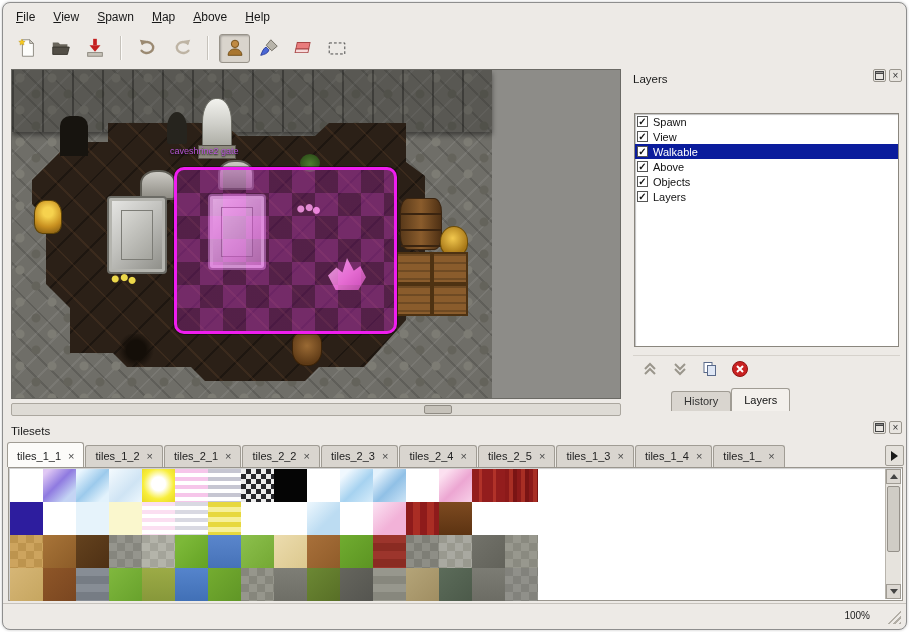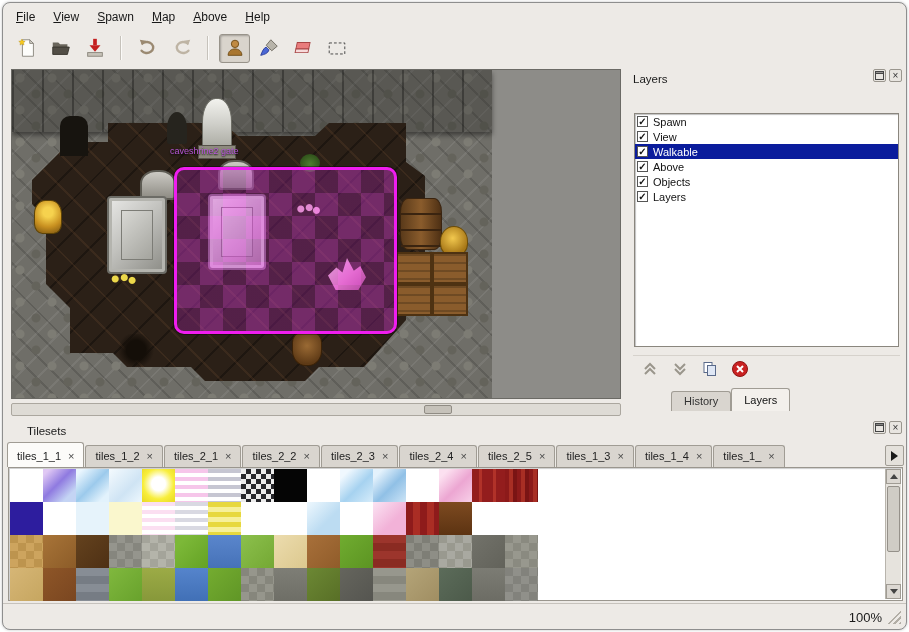--- a/index.html
+++ b/index.html
@@ -142,21 +142,21 @@
   .dock-btnrow { position:absolute; left:4px; right:4px; top:286px; height:26px;
     border-top:1px solid #d6d2cc; display:flex; align-items:center; gap:8px; padding-left:6px; }
   .dockbtn { width:22px; height:20px; display:flex; align-items:center; justify-content:center; }
   .panel-tabs { position:absolute; left:2px; top:318px; height:24px; display:flex; align-items:flex-end;margin-left:40px; }
   .ptab { font-size:11px; padding:3px 12px 4px; border:1px solid #a09c94; border-bottom:none;
     border-radius:3px 3px 0 0; background:#d9d5cf; color:#333; height:20px; }
   .ptab.active { background:#f3f0ec; height:23px; padding-top:5px; color:#111; }
 
   
   .tilesets-panel { position:absolute; left:2px; top:416px; width:901px; height:184px; }
-  .ts-header { position:absolute; left:6px; top:2px; right:4px; height:16px;margin-left:16px; }
+  .ts-header { position:absolute; left:6px; top:2px; right:4px; height:16px; }
   .ts-tabbar { position:absolute; left:2px; top:22px; right:24px; height:26px;
     display:flex; align-items:flex-end; gap:1px; overflow:hidden; }
   .ts-tab { display:flex; align-items:center; gap:7px; font-size:11px; color:#222;
     padding:3px 9px 4px; height:22px; background:#d9d5cf; border:1px solid #a09c94;
     border-bottom:none; border-radius:3px 3px 0 0; white-space:nowrap; }
   .ts-tab.active { background:#fcfbf9; height:25px; padding-top:5px; }
   .ts-close { font-size:11px; color:#4a4a4a; line-height:10px; }
   .ts-scroll-right { position:absolute; right:2px; top:26px; width:19px; height:21px;
     background:#e4e1db; border:1px solid #a09c94; border-radius:2px;
     display:flex; align-items:center; justify-content:center; }
@@ -171,21 +171,21 @@
   .sarrow { position:absolute; left:0; right:0; height:15px; background:#dcd8d2; border:1px solid #a09c94;
     display:flex; align-items:center; justify-content:center; }
   .sarrow.up { top:0; } .sarrow.down { bottom:0; }
   .tri-up { width:0; height:0; border-bottom:5px solid #444; border-left:4px solid transparent; border-right:4px solid transparent; }
   .tri-down { width:0; height:0; border-top:5px solid #444; border-left:4px solid transparent; border-right:4px solid transparent; }
   .vthumb { position:absolute; left:1px; right:1px; top:17px; height:66px;
     background:#cfccc5; border:1px solid #95918a; border-radius:2px; }
 
   
   .statusbar { position:absolute; left:0; right:0; bottom:0; height:26px; border-top:1px solid #c6c2bc; }
-  .zoom-label { position:absolute; right:24px; top:6px; font-size:13px; color:#1a1a1a;margin-left:43px; }
+  .zoom-label { position:absolute; right:36px; top:6px; font-size:10px; color:#1a1a1a;margin-left:43px; }
   .grip { position:absolute; right:5px; bottom:5px; width:14px; height:14px;
     background:repeating-linear-gradient(135deg, transparent 0 2px, #b2aea6 2px 4px);
     clip-path:polygon(100% 0, 100% 100%, 0 100%); }
 </style>
 </head>
 <body>
 
 <div class="window">
 
   <div class="menubar">

